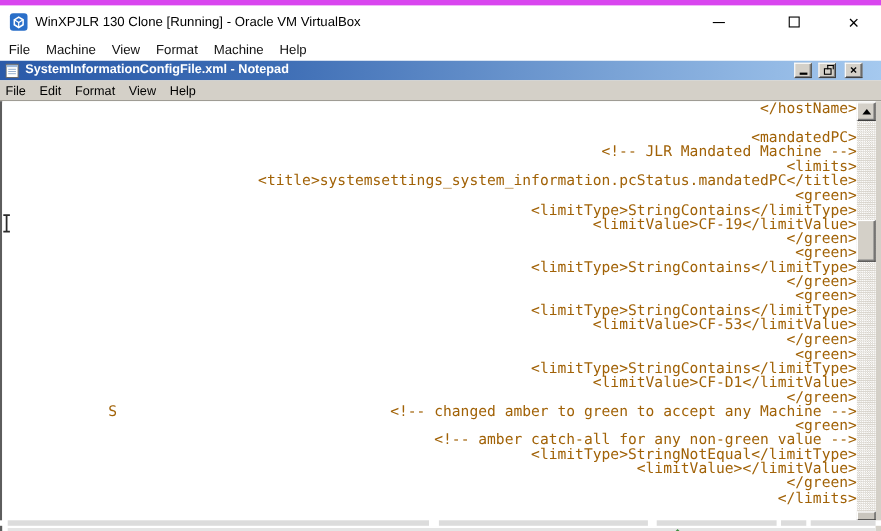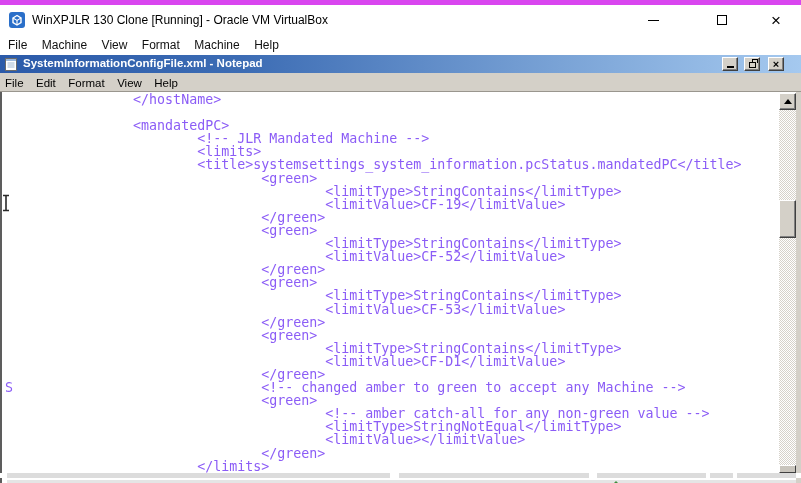--- a/index.html
+++ b/index.html
@@ -42,21 +42,21 @@
   .np-menubar .mi:first-child{margin-left:5px;}
 
   
   .np-client{position:absolute;left:0;top:37px;width:801px;height:396px;background:#ffffff;}
   .np-left-border{position:absolute;left:0;top:37px;width:2px;height:396px;background:#5d5d5d;}
   .np-right-border{position:absolute;left:796px;top:37px;width:5px;height:396px;background:#d4d0c8;}
 
   .np-text{position:absolute;left:2px;top:38px;width:777px;height:381px;overflow:hidden;
     background:#fff;padding-left:3px;box-sizing:border-box;}
   .ln{white-space:pre;tab-size:8;-moz-tab-size:8;height:13.1px;
-      font-family:"DejaVu Sans Mono",monospace;font-size:13.3px;line-height:13.1px;color:#8b5cf6;}
+      font-family:"DejaVu Sans Mono",monospace;font-size:13.3px;line-height:13.1px;color:#a16207;text-align:right;}
 
   
   .vscroll{position:absolute;left:779px;top:38px;width:17px;height:380px;
     background:repeating-conic-gradient(#ffffff 0% 25%, #d6d2ca 0% 50%) 0 0 / 2px 2px;}
   .vs-up{position:absolute;left:0;top:0;width:17px;height:17px;background:#d4d0c8;
     border:1px solid;border-color:#ffffff #404040 #404040 #ffffff;box-shadow:inset -1px -1px 0 #808080;
     box-sizing:border-box;display:flex;align-items:center;justify-content:center;}
   .arr-up{width:0;height:0;border-left:4px solid transparent;border-right:4px solid transparent;border-bottom:5px solid #000;}
   .vs-thumb{position:absolute;left:0;top:107px;width:17px;height:38px;background:#d4d0c8;
     border:1px solid;border-color:#ffffff #404040 #404040 #ffffff;box-shadow:inset -1px -1px 0 #808080;box-sizing:border-box;}
@@ -149,21 +149,20 @@
       <div class="ln">		&lt;mandatedPC&gt;</div>
       <div class="ln">			&lt;!-- JLR Mandated Machine --&gt;</div>
       <div class="ln">			&lt;limits&gt;</div>
       <div class="ln">			&lt;title&gt;systemsettings_system_information.pcStatus.mandatedPC&lt;/title&gt;</div>
       <div class="ln">				&lt;green&gt;</div>
       <div class="ln">					&lt;limitType&gt;StringContains&lt;/limitType&gt;</div>
       <div class="ln">					&lt;limitValue&gt;CF-19&lt;/limitValue&gt;</div>
       <div class="ln">				&lt;/green&gt;</div>
       <div class="ln">				&lt;green&gt;</div>
       <div class="ln">					&lt;limitType&gt;StringContains&lt;/limitType&gt;</div>
-      <div class="ln">					&lt;limitValue&gt;CF-52&lt;/limitValue&gt;</div>
       <div class="ln">				&lt;/green&gt;</div>
       <div class="ln">				&lt;green&gt;</div>
       <div class="ln">					&lt;limitType&gt;StringContains&lt;/limitType&gt;</div>
       <div class="ln">					&lt;limitValue&gt;CF-53&lt;/limitValue&gt;</div>
       <div class="ln">				&lt;/green&gt;</div>
       <div class="ln">				&lt;green&gt;</div>
       <div class="ln">					&lt;limitType&gt;StringContains&lt;/limitType&gt;</div>
       <div class="ln">					&lt;limitValue&gt;CF-D1&lt;/limitValue&gt;</div>
       <div class="ln">				&lt;/green&gt;</div>
       <div class="ln">S				&lt;!-- changed amber to green to accept any Machine --&gt;</div>

